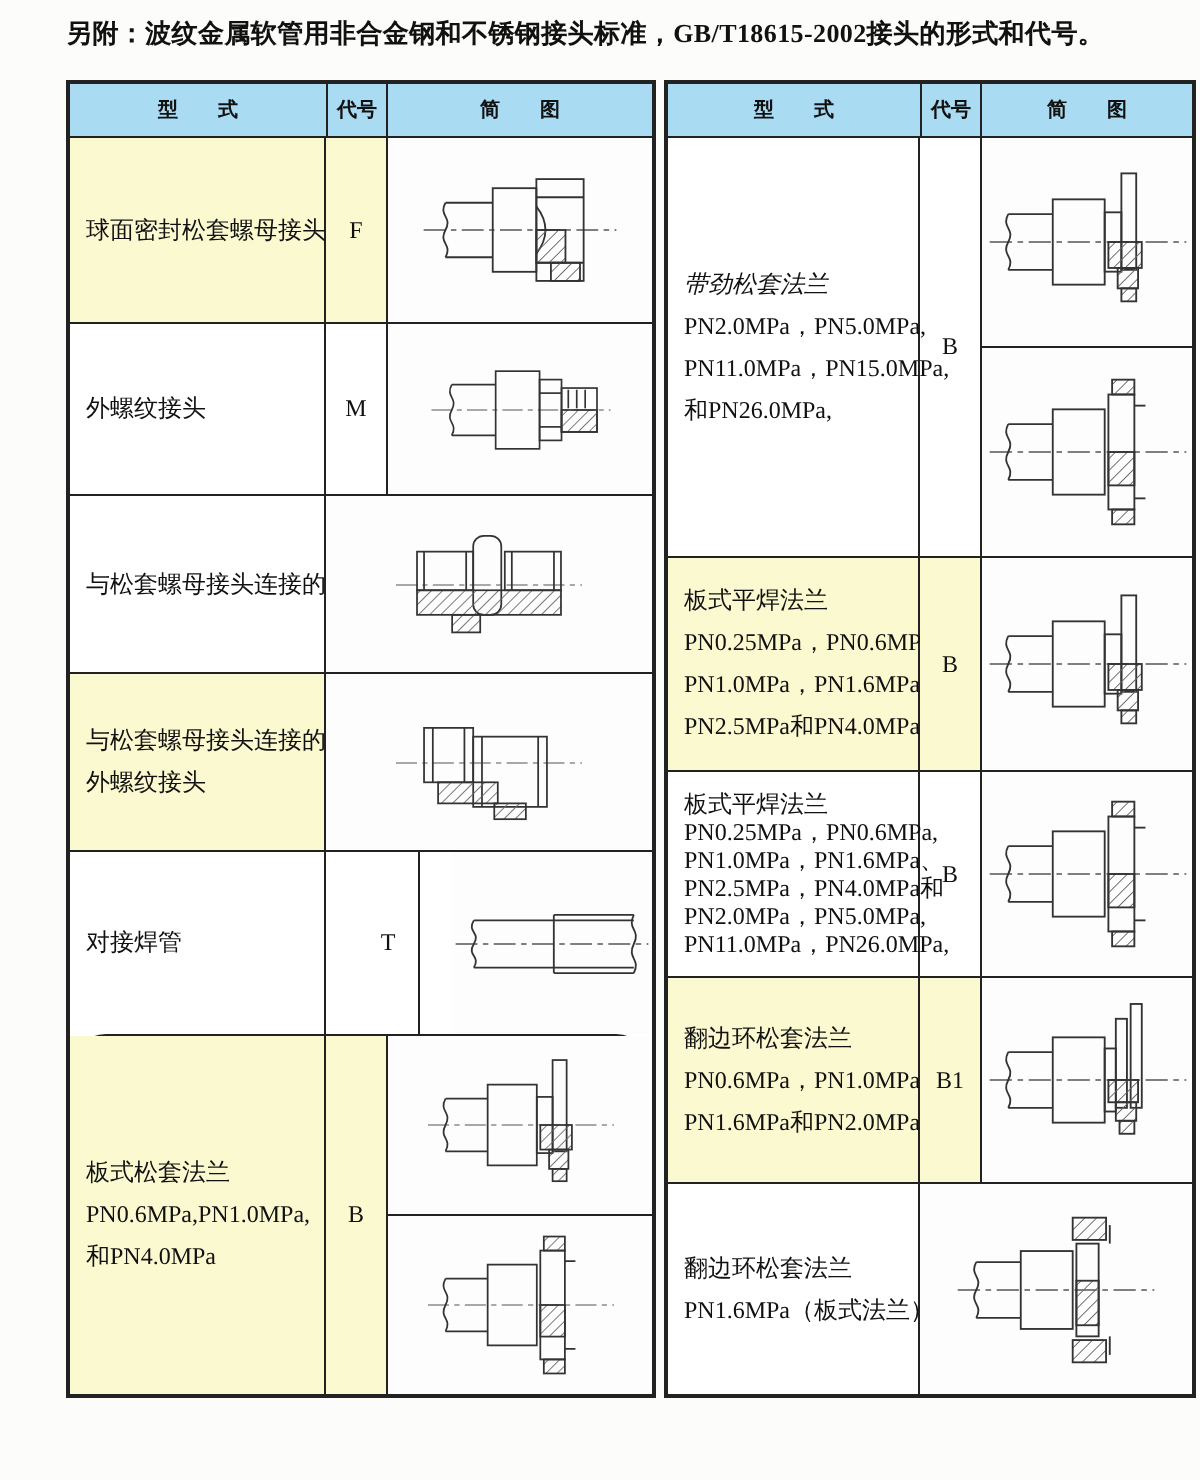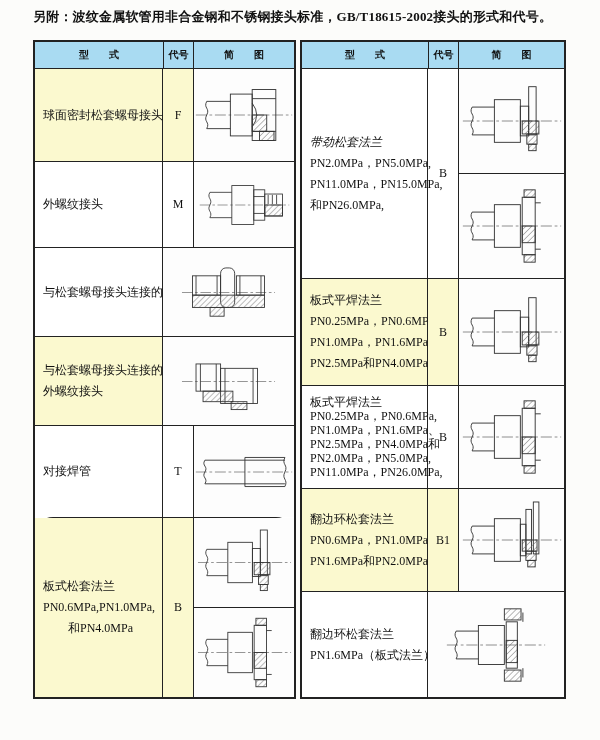--- a/index.html
+++ b/index.html
@@ -167,21 +167,21 @@
                 <line x1="41" y1="25" x2="41" y2="56" stroke="#333" stroke-width="1" fill="none"></line>
                 <rect x="46" y="30" width="42" height="40" stroke="#333" stroke-width="1" fill="none"></rect>
                 <line x1="51" y1="30" x2="51" y2="70" stroke="#333" stroke-width="1" fill="none"></line>
                 <line x1="83" y1="30" x2="83" y2="70" stroke="#333" stroke-width="1" fill="none"></line>
                 <rect x="26" y="56" width="34" height="12" fill="url(#h4)" stroke="#333" stroke-width="1"></rect>
                 <rect x="58" y="68" width="18" height="9" fill="url(#h4)" stroke="#333" stroke-width="1"></rect>
               </svg>
             </div>
           </div>
         </div>
-        <div class="row" style="height: 92px;">
+        <div class="row" style="height: 92px; gap: 16px;">
           <div class="cell c-type w-type">
             <div class="type-line" style="line-height: 21px;">对接焊管</div>
           </div>
           <div class="cell c-code w-code">T</div>
           <div class="cell c-diag">
             <div class="sub">
               <svg width="100" height="82" viewBox="0 0 110 90" preserveAspectRatio="xMidYMid meet">
                 <defs>
                   <pattern id="h5" width="4.5" height="4.5" patternTransform="rotate(45)" patternUnits="userSpaceOnUse">
                     <line x1="0" y1="0" x2="0" y2="4.5" stroke="#666" stroke-width="1"></line>
@@ -198,21 +198,21 @@
                 <line x1="56" y1="58" x2="100" y2="58" stroke="#333" stroke-width="1" fill="none"></line>
                 <path d="M100,29 c-4,8 4,8 0,16 c-4,8 4,8 0,16" stroke="#333" stroke-width="1" fill="none"></path>
               </svg>
             </div>
           </div>
         </div>
         <div class="row" style="height: 180px; border-radius: 18px;">
           <div class="cell c-type w-type hl">
             <div class="type-line" style="line-height: 21px;">板式松套法兰</div>
             <div class="type-line" style="line-height: 21px;">PN0.6MPa,PN1.0MPa,</div>
-            <div class="type-line" style="line-height: 21px; text-align: center;">和PN4.0MPa</div>
+            <div class="type-line" style="line-height: 21px;">和PN4.0MPa</div>
           </div>
           <div class="cell c-code w-code hl">B</div>
           <div class="cell c-diag">
             <div class="sub">
               <svg width="97" height="79" viewBox="0 0 110 90" preserveAspectRatio="xMidYMid meet">
                 <defs>
                   <pattern id="h6" width="4.5" height="4.5" patternTransform="rotate(45)" patternUnits="userSpaceOnUse">
                     <line x1="0" y1="0" x2="0" y2="4.5" stroke="#666" stroke-width="1"></line>
                   </pattern>
                 </defs>

